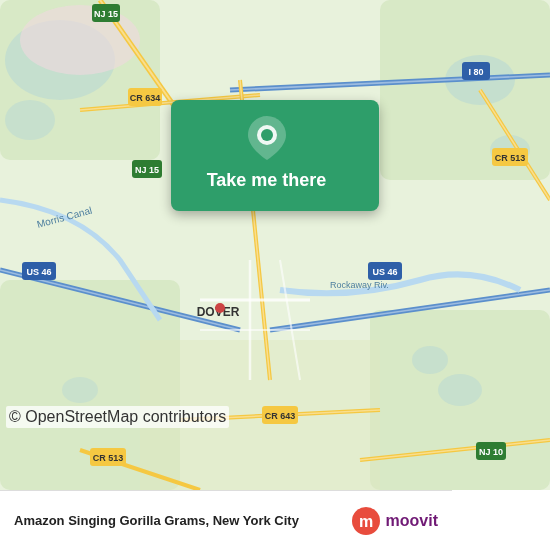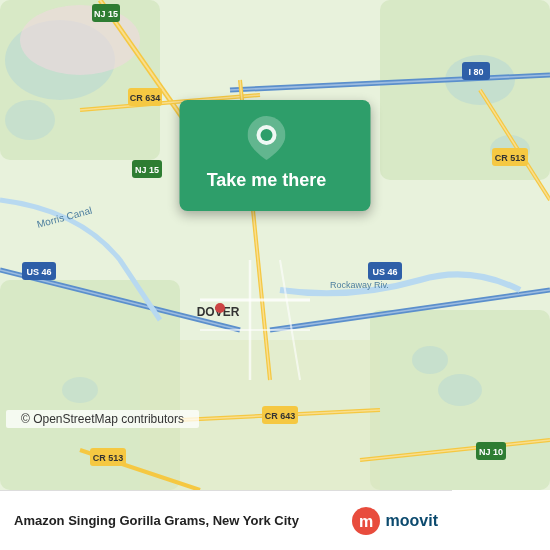--- a/index.html
+++ b/index.html
@@ -37,21 +37,21 @@
       width: 100%;
       height: 100%;
     }
 
     
     .card {
       position: absolute;
       top: 100px;
       left: 50%;
       transform: translateX(-50%);
-      width: 191px;
+      width: 208px;
       background: #2e9e6a;
       border-radius: 8px;
       padding: 16px 20px 20px 3px;
       display: flex;
       flex-direction: column;
       align-items: center;
       box-shadow: 0 4px 12px rgba(0,0,0,0.3);
       cursor: pointer;
     }
 
@@ -101,32 +101,32 @@
     }
 
     .moovit-icon {
       width: 32px;
       height: 32px;
     }
 
     .moovit-text {
       font-size: 16px;
       font-weight: bold;
-      color: #0c4a6e;
+      color: #701a75;
     }
 
     
     .attribution {
       position: absolute;
       bottom: 62px;
       left: 6px;
-      font-size: 12px;
+      font-size: 16px;
       color: #333;
       background: rgba(255,255,255,0.75);
-      padding: 2px 15px;
+      padding: 2px 3px;
       border-radius: 2px;
     }
   </style>
 </head>
 <body>
 
 <div id="map-container">
   <div class="map-bg"></div>
 
   <svg class="map-svg" viewBox="0 0 550 490" xmlns="http://www.w3.org/2000/svg">

